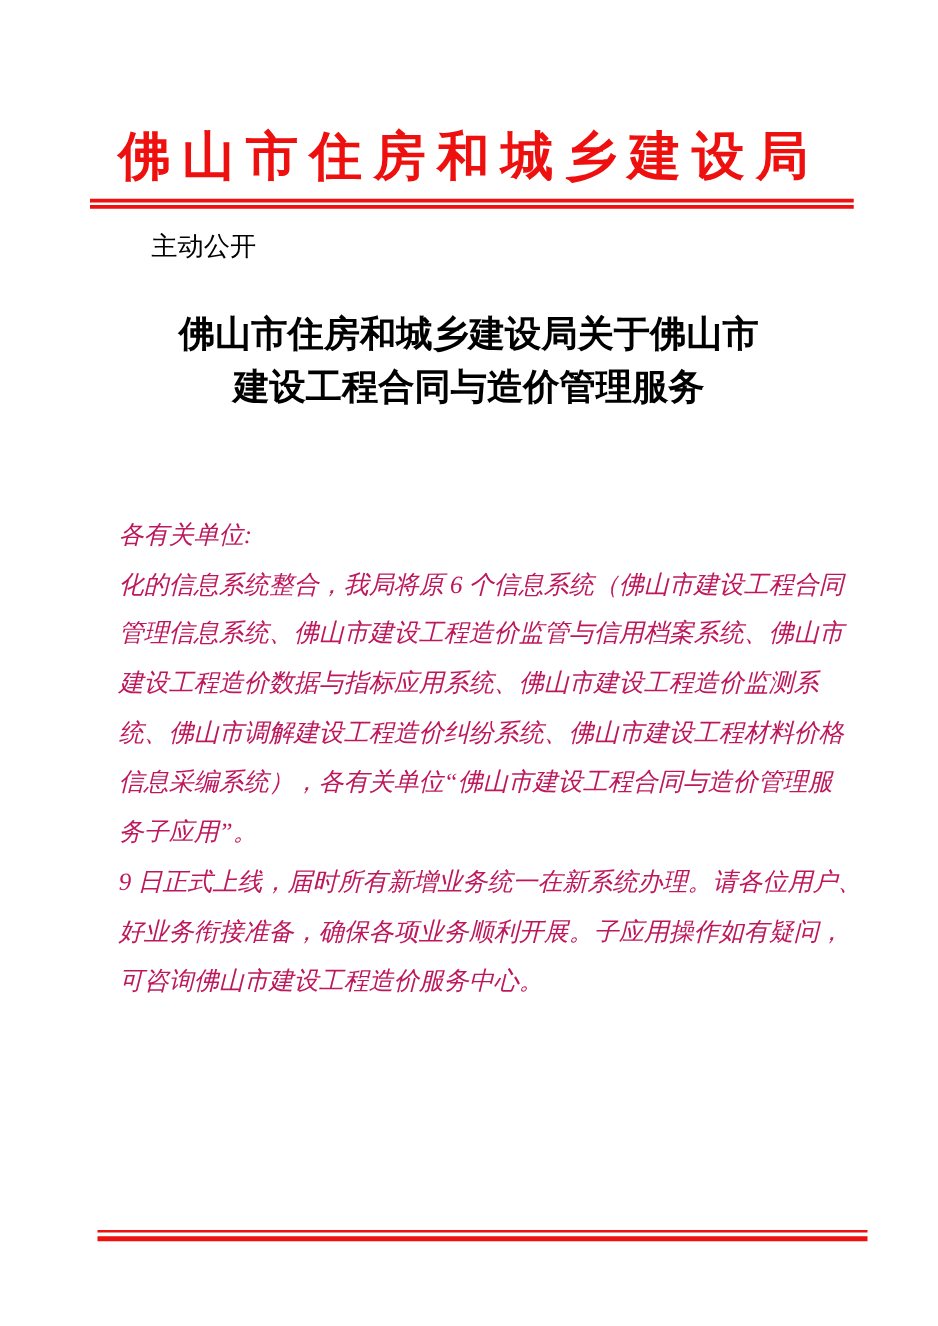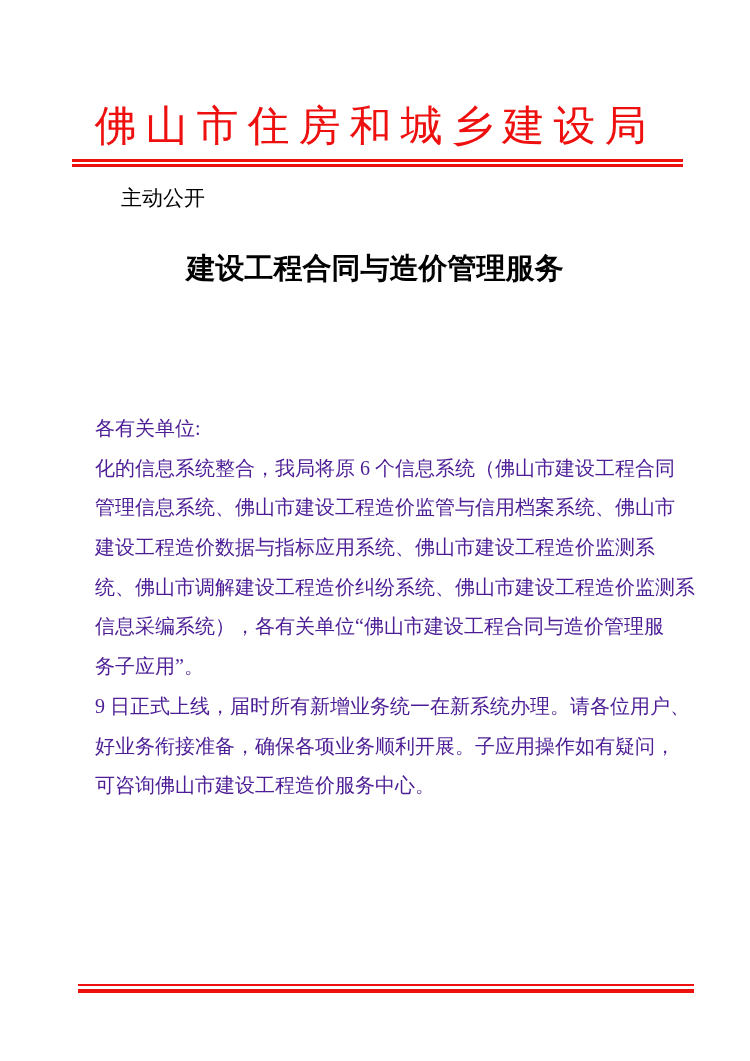--- a/index.html
+++ b/index.html
@@ -13,21 +13,21 @@
     color: #111111;
   }
   .agency {
     position: absolute;
     top: 100px;
     left: 0;
     width: 750px;
     text-align: center;
     font-size: 42px;
     line-height: 52px;
-    font-weight: normal;
+    font-weight: bold;
     letter-spacing: 9px;
     color: var(--red, #ee0f0f);
     white-space: nowrap;
   }
   .rule-top {
     position: absolute;
     top: 159px;
     left: 72px;
     width: 611px;
     height: 8px;
@@ -60,21 +60,22 @@
     position: absolute;
     top: 409px;
     left: 95px;
     width: 580px;
   }
   .bl {
     height: 39.7px;
     line-height: 39.7px;
     font-size: 20px;
     white-space: nowrap;
-    color: #4c1d95;
+    color: #be185d;
+    font-style: italic;
   }
   .bl.indent { text-indent: 40px; }
   .rule-bottom {
     position: absolute;
     top: 984px;
     left: 78px;
     width: 616px;
     height: 9px;
     box-sizing: border-box;
     border-top: 2px solid var(--red, #ee0f0f);
@@ -86,29 +87,30 @@
 
 <div class="page">
 
   <div class="agency">佛山市住房和城乡建设局</div>
 
   <div class="rule-top"></div>
 
   <div class="disclosure">主动公开</div>
 
   <div class="doc-title">
+    <div>佛山市住房和城乡建设局关于佛山市</div>
     <div>建设工程合同与造价管理服务</div>
   </div>
 
   <div class="body-text">
       <div class="bl">各有关单位:</div>
       <div class="bl">化的信息系统整合，我局将原 6 个信息系统（佛山市建设工程合同</div>
       <div class="bl">管理信息系统、佛山市建设工程造价监管与信用档案系统、佛山市</div>
       <div class="bl">建设工程造价数据与指标应用系统、佛山市建设工程造价监测系</div>
-      <div class="bl">统、佛山市调解建设工程造价纠纷系统、佛山市建设工程造价监测系</div>
+      <div class="bl">统、佛山市调解建设工程造价纠纷系统、佛山市建设工程材料价格</div>
       <div class="bl">信息采编系统），各有关单位“佛山市建设工程合同与造价管理服</div>
       <div class="bl">务子应用”。</div>
       <div class="bl">9 日正式上线，届时所有新增业务统一在新系统办理。请各位用户、</div>
       <div class="bl">好业务衔接准备，确保各项业务顺利开展。子应用操作如有疑问，</div>
       <div class="bl">可咨询佛山市建设工程造价服务中心。</div>
     </div>
 
   <div class="rule-bottom"></div>
 
 </div>

